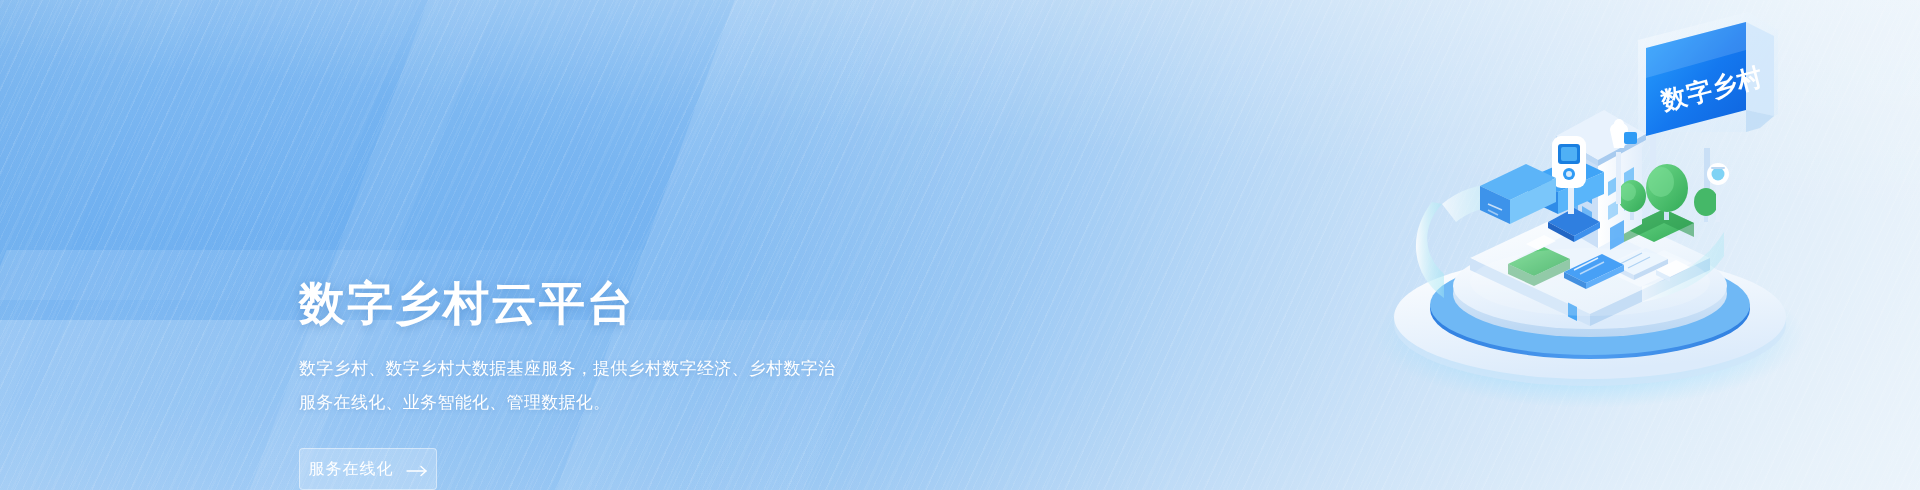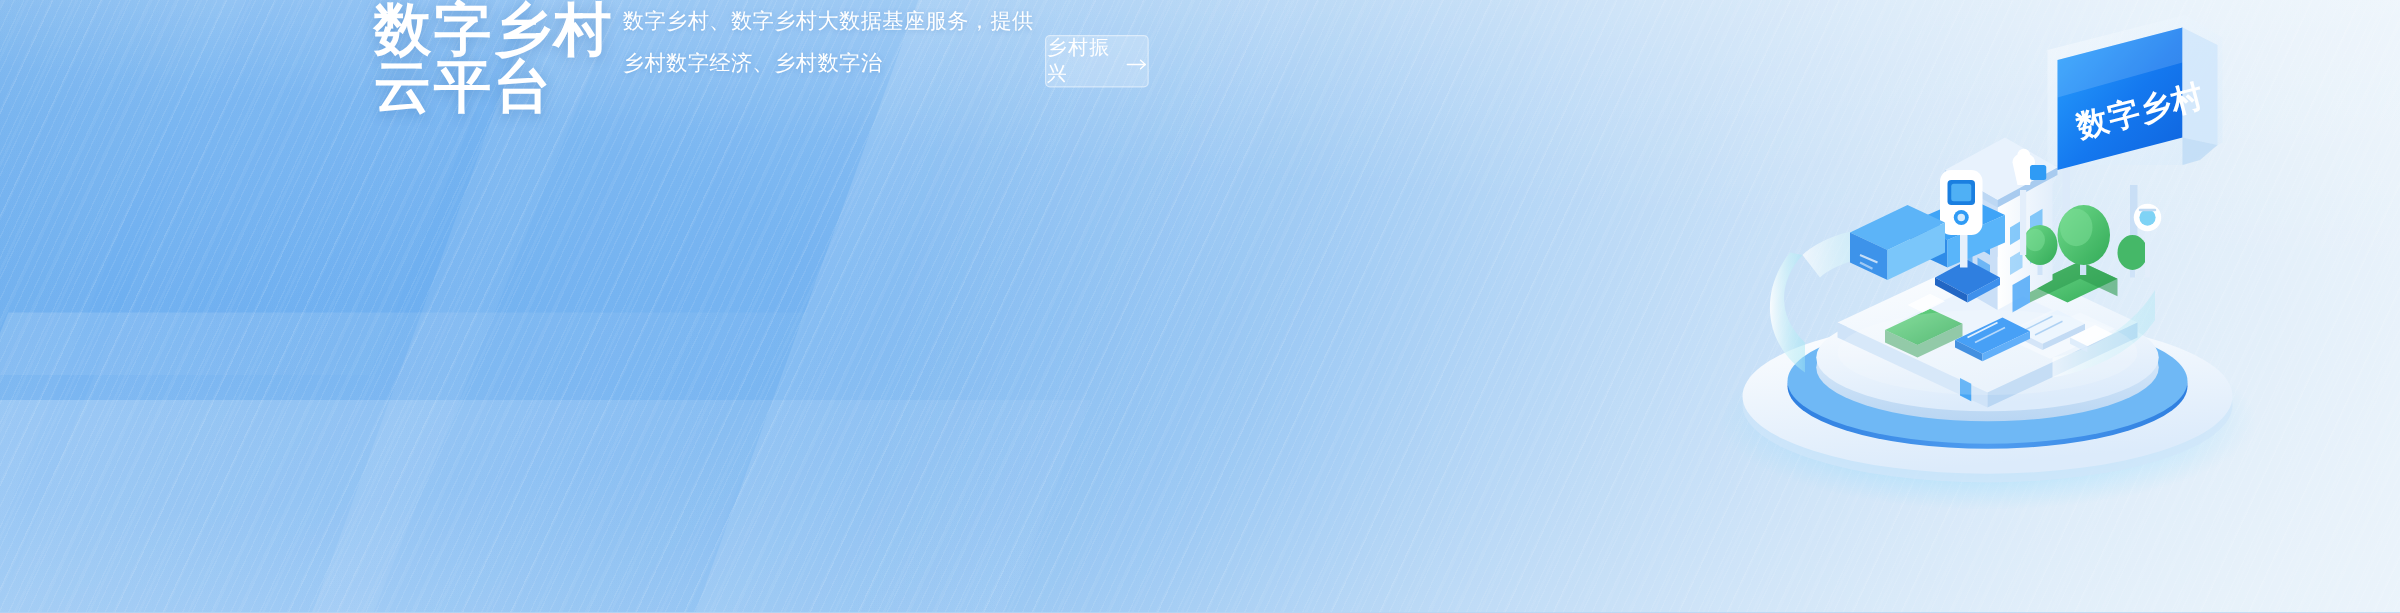--- a/index.html
+++ b/index.html
@@ -87,21 +87,21 @@
   .ribbon {
     position:absolute; left:-80px; bottom:-90px; width:900px; height:260px;
     background:linear-gradient(100deg, rgba(255,255,255,.22), rgba(255,255,255,.04));
     transform:skewX(-22deg);
     pointer-events:none;
   }
 
   
   .content {
     position:absolute; left:299px; top:0; width:620px; height:490px;
-    display:flex; flex-direction:row; justify-content:flex-end;
+    display:flex; flex-direction:column; justify-content:flex-end;
     z-index:8;
   }
   .title {
     font-size:46px; font-weight:700; color:#ffffff;
     letter-spacing:2px; line-height:1;
     margin-bottom:26px;
     text-shadow:0 2px 10px rgba(30,90,160,.30);
   }
   .desc {
     font-size:17px; color:#ffffff; line-height:34px;
@@ -145,24 +145,25 @@
   <div class="stripes-2"></div>
   <div class="wash-right"></div>
   <div class="wash-top"></div>
 
   <div class="content">
 
     <div class="title">数字乡村云平台</div>
 
     <div class="desc">
       <div>数字乡村、数字乡村大数据基座服务，提供乡村数字经济、乡村数字治</div>
+      <div>服务在线化、业务智能化、管理数据化。</div>
     </div>
 
     <div class="cta">
-      <span>乡村振兴</span>
+      <span>服务在线化</span>
       <span class="arrow">
         <svg viewBox="0 0 22 12" fill="none" xmlns="http://www.w3.org/2000/svg">
           <path d="M1 6 H20" stroke="#ffffff" stroke-width="1.4" stroke-linecap="round"></path>
           <path d="M15 1.5 L20 6 L15 10.5" stroke="#ffffff" stroke-width="1.4" stroke-linecap="round" stroke-linejoin="round" fill="none"></path>
         </svg>
       </span>
     </div>
   </div>
 
   <div class="illus">

